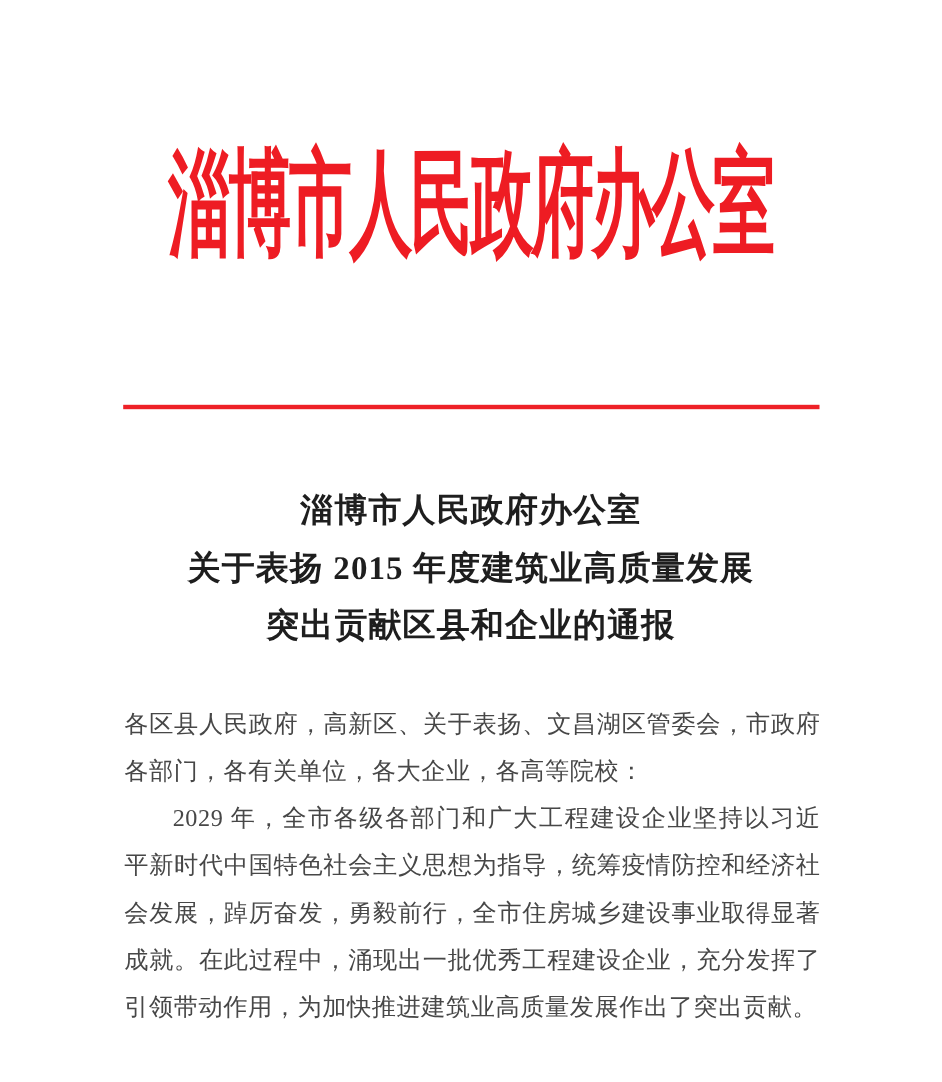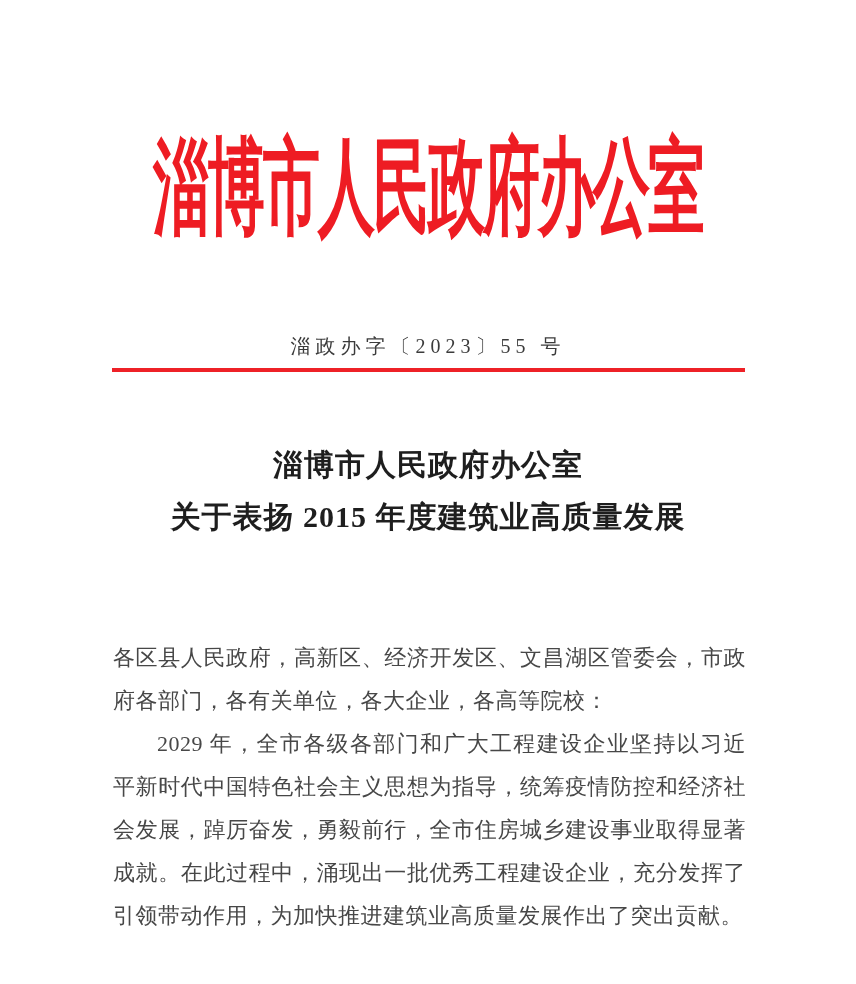--- a/index.html
+++ b/index.html
@@ -92,27 +92,27 @@
 </style>
 </head>
 <body>
 
 <div class="page">
 
   <div class="letterhead">
     <span class="letterhead-text">淄博市人民政府办公室</span>
   </div>
 
-  <div class="doc-number">淄政办字〔2023〕55 号</div>
 
   <div class="red-divider"></div>
 
   <div class="title-block">
     <div class="title-line">淄博市人民政府办公室</div>
     <div class="title-line">关于表扬 2015 年度建筑业高质量发展</div>
+    <div class="title-line">突出贡献区县和企业的通报</div>
   </div>
 
   <div class="body-block">
-    <p class="salutation">各区县人民政府，高新区、经济开发区、文昌湖区管委会，市政府各部门，各有关单位，各大企业，各高等院校：</p>
+    <p class="salutation">各区县人民政府，高新区、关于表扬、文昌湖区管委会，市政府各部门，各有关单位，各大企业，各高等院校：</p>
     <p class="indent">2029 年，全市各级各部门和广大工程建设企业坚持以习近平新时代中国特色社会主义思想为指导，统筹疫情防控和经济社会发展，踔厉奋发，勇毅前行，全市住房城乡建设事业取得显著成就。在此过程中，涌现出一批优秀工程建设企业，充分发挥了引领带动作用，为加快推进建筑业高质量发展作出了突出贡献。</p>
   </div>
 
 </div>
 
 </body></html>

